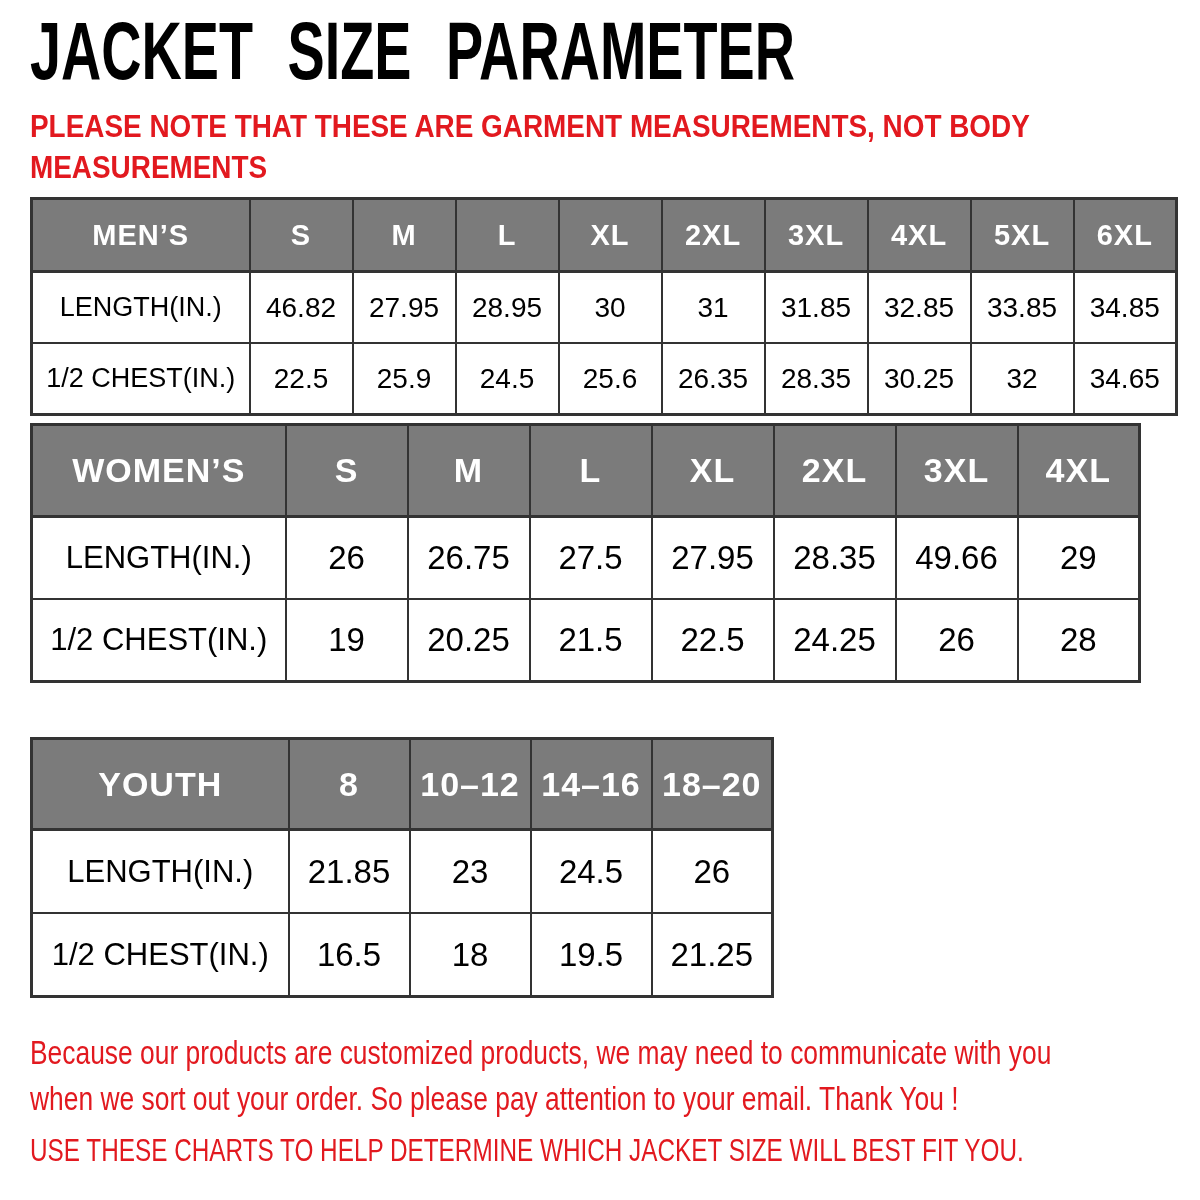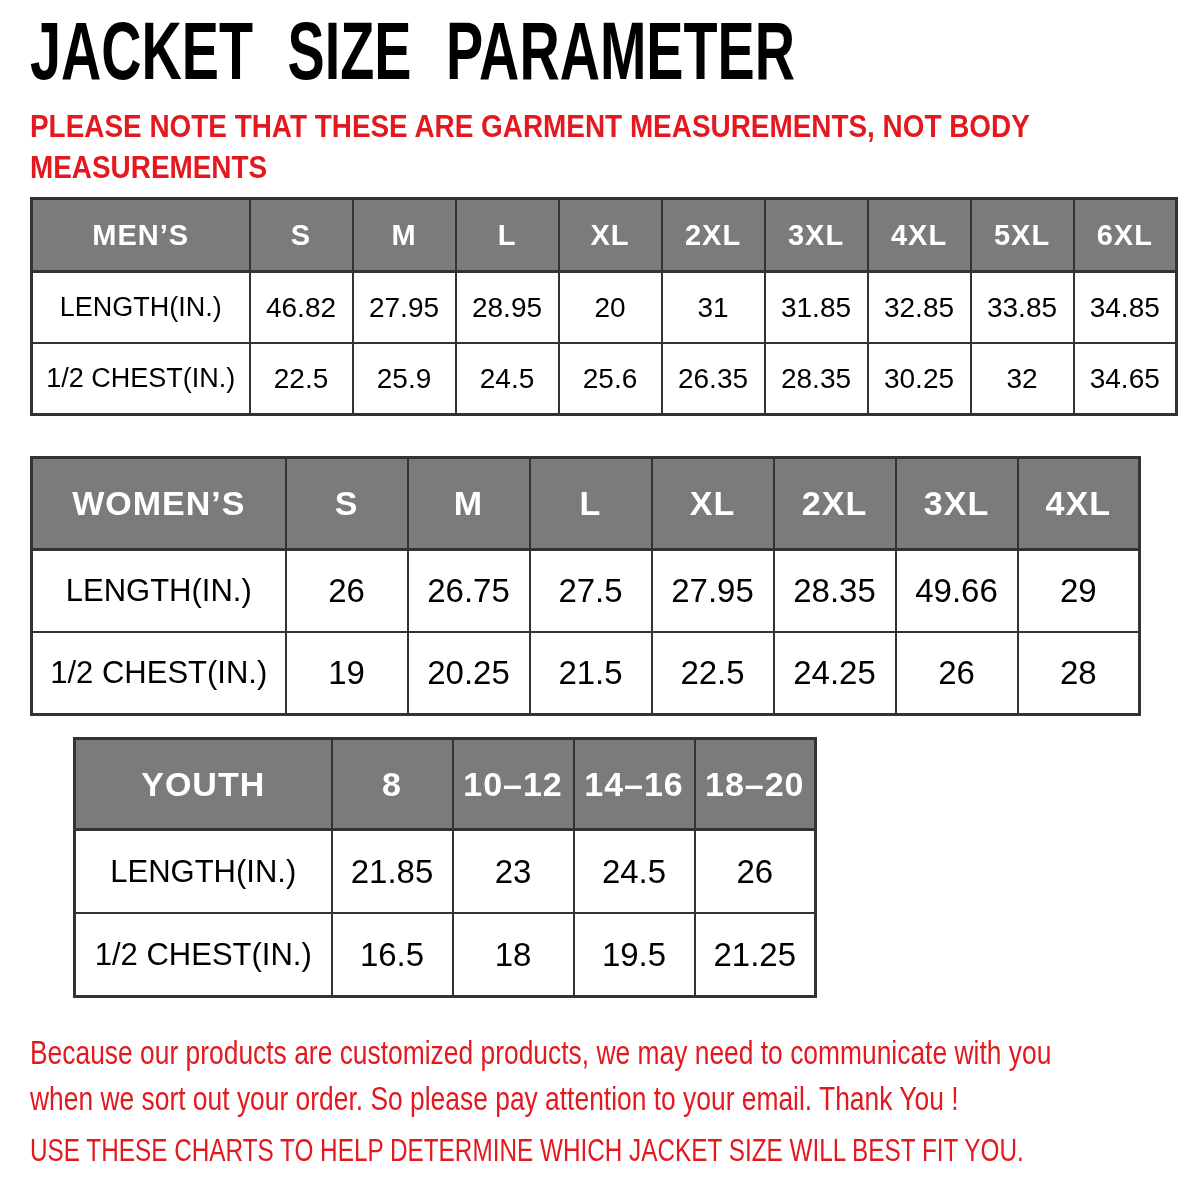--- a/index.html
+++ b/index.html
@@ -49,27 +49,27 @@
   }
   .size-tbl td.row-label { font-weight: normal; }
 
   
   .mens-tbl { left: 30px; top: 197px; width: 1146px; }
   .mens-tbl th { font-size: 29px; height: 70px; }
   .mens-tbl td { font-size: 28px; height: 69px; }
   .mens-tbl td.row-label { font-size: 27px; }
 
   
-  .womens-tbl { left: 30px; top: 456px; width: 1108px; padding-left: 8px; }
+  .womens-tbl { left: 30px; top: 423px; width: 1108px; padding-left: 8px; }
   .womens-tbl th { font-size: 34px; height: 89px; }
   .womens-tbl td { font-size: 33px; height: 80px; }
   .womens-tbl td.row-label { font-size: 31px; }
 
   
-  .youth-tbl { left: 30px; top: 737px; width: 741px; margin-left: 43px; }
+  .youth-tbl { left: 30px; top: 737px; width: 741px; }
   .youth-tbl th { font-size: 34px; height: 88px; }
   .youth-tbl td { font-size: 33px; height: 81px; }
   .youth-tbl td.row-label { font-size: 31px; }
 
   
   .footer-para {
     position: absolute; left: 30px; top: 1030px;
     color: #e2191f; font-size: 33px; line-height: 46px;
     transform: scaleX(0.80); transform-origin: left top;
     white-space: nowrap;
@@ -115,21 +115,21 @@
       <th>3XL</th>
       <th>4XL</th>
       <th>5XL</th>
       <th>6XL</th>
     </tr>
     <tr>
       <td class="row-label">LENGTH(IN.)</td>
       <td>46.82</td>
       <td>27.95</td>
       <td>28.95</td>
-      <td>20</td>
+      <td>30</td>
       <td>31</td>
       <td>31.85</td>
       <td>32.85</td>
       <td>33.85</td>
       <td>34.85</td>
     </tr>
     <tr>
       <td class="row-label">1/2 CHEST(IN.)</td>
       <td>22.5</td>
       <td>25.9</td>

